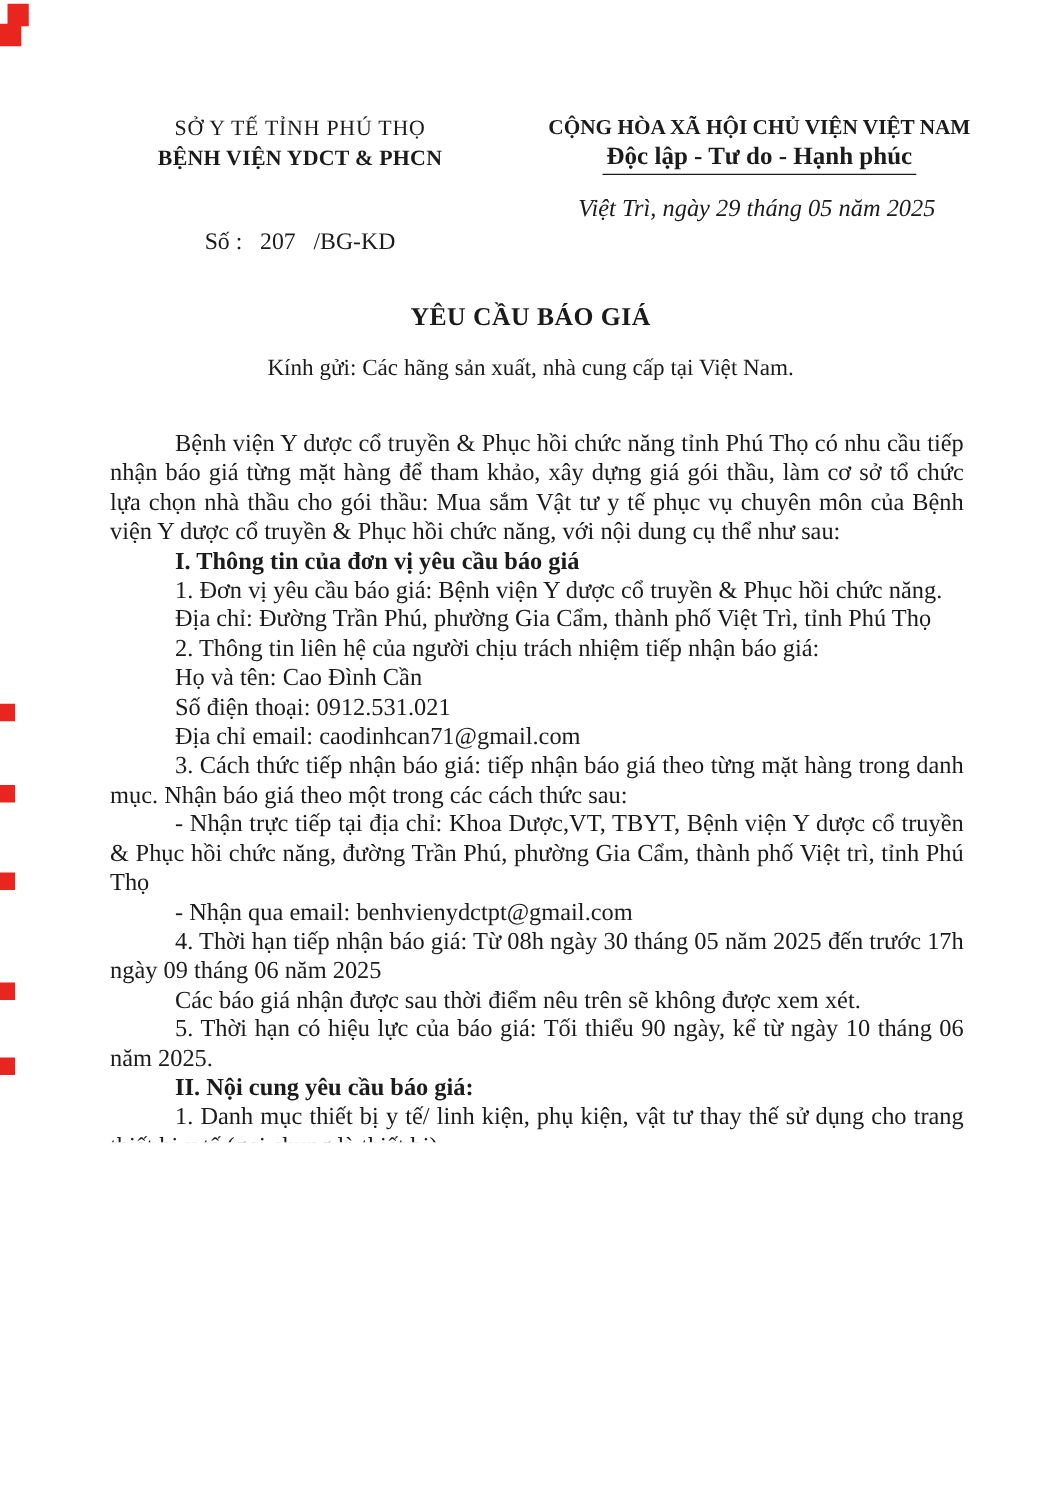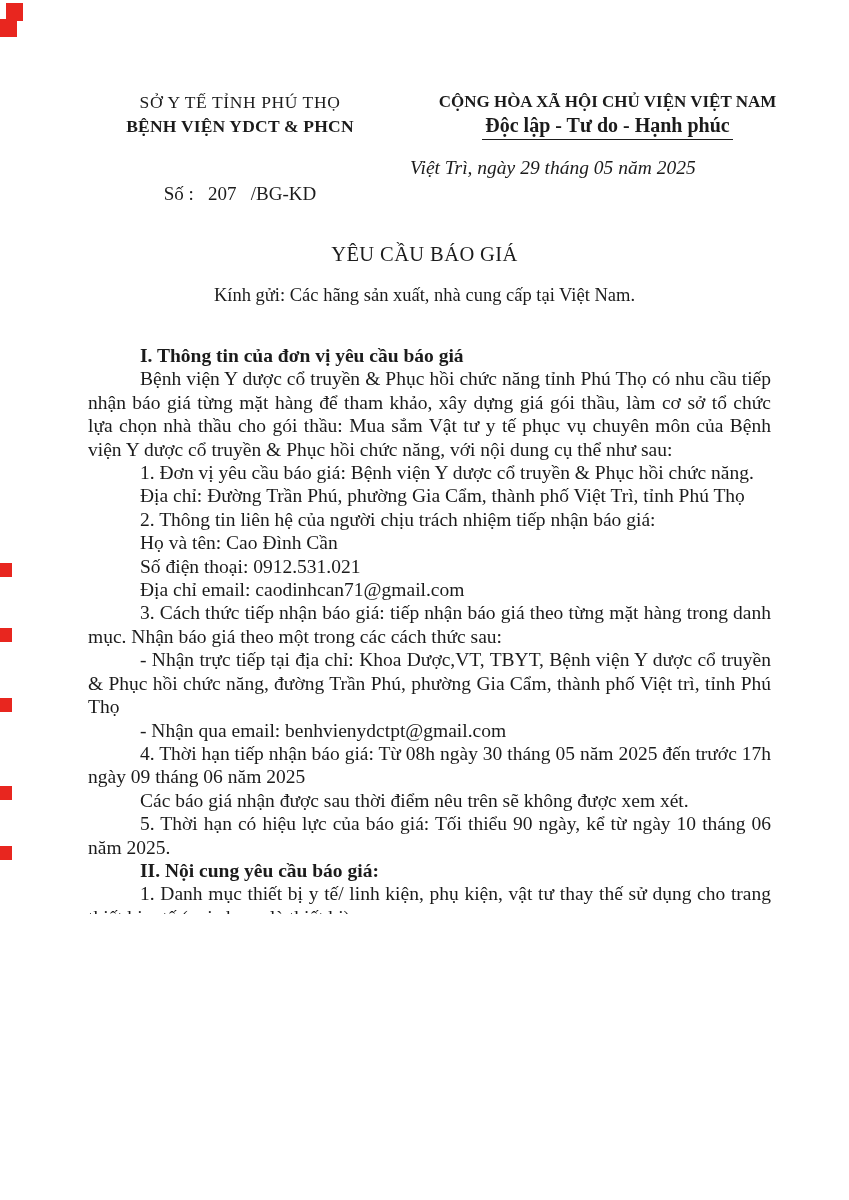--- a/index.html
+++ b/index.html
@@ -24,26 +24,26 @@
   .hdr-left .l2{font-size:17.5px;font-weight:bold;letter-spacing:.2px;}
   .hdr-left .l3{font-size:19px;white-space:pre;margin-top:44px;}
   .hdr-right{
     width:395px;margin-left:0px;
     text-align:center;
   }
   .hdr-right .l1{font-size:17px;font-weight:bold;line-height:23px;}
   .hdr-right .l2{display:inline-block;font-size:20px;font-weight:bold;line-height:24px;
     padding:0 3px 2px 3px;border-bottom:1.8px solid #1b1b1b;}
   .hdr-right .date{
-    margin-top:16px;text-align:left;padding-right:4px;
+    margin-top:16px;text-align:center;padding-right:4px;
     font-size:19.5px;font-style:italic;line-height:24px;
   }
   
   .title-block{position:absolute;top:240px;left:0;width:849px;text-align:center;}
-  .doc-title{font-size:20.5px;font-weight:normal;letter-spacing:.4px;line-height:28px;}
+  .doc-title{font-size:20.5px;font-weight:bold;letter-spacing:.4px;line-height:28px;}
   .doc-subtitle{margin-top:14px;font-size:18.5px;font-weight:normal;line-height:26px;}
   
   .body-text{
     position:absolute;top:344px;left:88px;width:683px;
     font-size:19.5px;line-height:23.4px;
     text-align:justify;
   }
   .para{margin:0;text-indent:52px;}
   .para.bold{font-weight:bold;}
   
@@ -66,22 +66,22 @@
       <div class="date">Việt Trì, ngày 29 tháng 05 năm 2025</div>
     </div>
   </div>
 
   <div class="title-block">
     <div class="doc-title">YÊU CẦU BÁO GIÁ</div>
     <div class="doc-subtitle">Kính gửi: Các hãng sản xuất, nhà cung cấp tại Việt Nam.</div>
   </div>
 
   <div class="body-text">
+    <p class="para">Bệnh viện Y dược cổ truyền &amp; Phục hồi chức năng tỉnh Phú Thọ có nhu cầu tiếp nhận báo giá từng mặt hàng để tham khảo, xây dựng giá gói thầu, làm cơ sở tổ chức lựa chọn nhà thầu cho gói thầu: Mua sắm Vật tư y tế phục vụ chuyên môn của Bệnh viện Y dược cổ truyền &amp; Phục hồi chức năng, với nội dung cụ thể như sau:</p>
     <p class="para bold">I. Thông tin của đơn vị yêu cầu báo giá</p>
-    <p class="para">Bệnh viện Y dược cổ truyền &amp; Phục hồi chức năng tỉnh Phú Thọ có nhu cầu tiếp nhận báo giá từng mặt hàng để tham khảo, xây dựng giá gói thầu, làm cơ sở tổ chức lựa chọn nhà thầu cho gói thầu: Mua sắm Vật tư y tế phục vụ chuyên môn của Bệnh viện Y dược cổ truyền &amp; Phục hồi chức năng, với nội dung cụ thể như sau:</p>
     <p class="para">1. Đơn vị yêu cầu báo giá: Bệnh viện Y dược cổ truyền &amp; Phục hồi chức năng.</p>
     <p class="para">Địa chỉ: Đường Trần Phú, phường Gia Cẩm, thành phố Việt Trì, tỉnh Phú Thọ</p>
     <p class="para">2. Thông tin liên hệ của người chịu trách nhiệm tiếp nhận báo giá:</p>
     <p class="para">Họ và tên: Cao Đình Cần</p>
     <p class="para">Số điện thoại: 0912.531.021</p>
     <p class="para">Địa chỉ email: caodinhcan71@gmail.com</p>
     <p class="para">3. Cách thức tiếp nhận báo giá: tiếp nhận báo giá theo từng mặt hàng trong danh mục. Nhận báo giá theo một trong các cách thức sau:</p>
     <p class="para">- Nhận trực tiếp tại địa chỉ: Khoa Dược,VT, TBYT, Bệnh viện Y dược cổ truyền &amp; Phục hồi chức năng, đường Trần Phú, phường Gia Cẩm, thành phố Việt trì, tỉnh Phú Thọ</p>
     <p class="para">- Nhận qua email: benhvienydctpt@gmail.com</p>
     <p class="para">4. Thời hạn tiếp nhận báo giá: Từ 08h ngày 30 tháng 05 năm 2025 đến trước 17h ngày 09 tháng 06 năm 2025</p>

